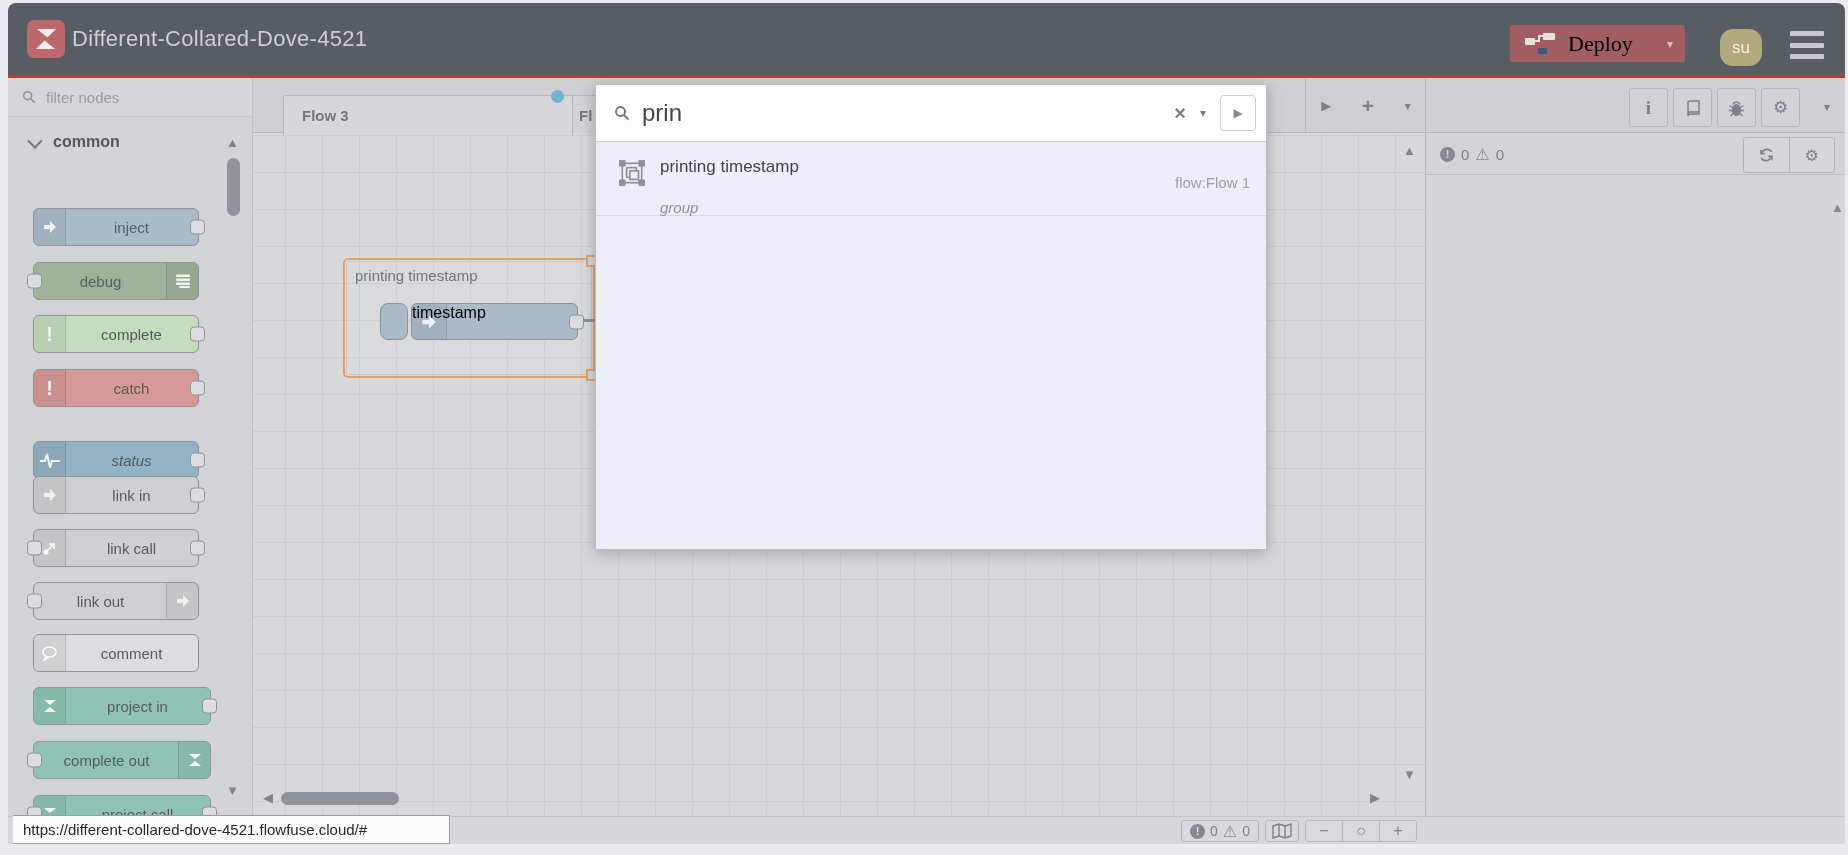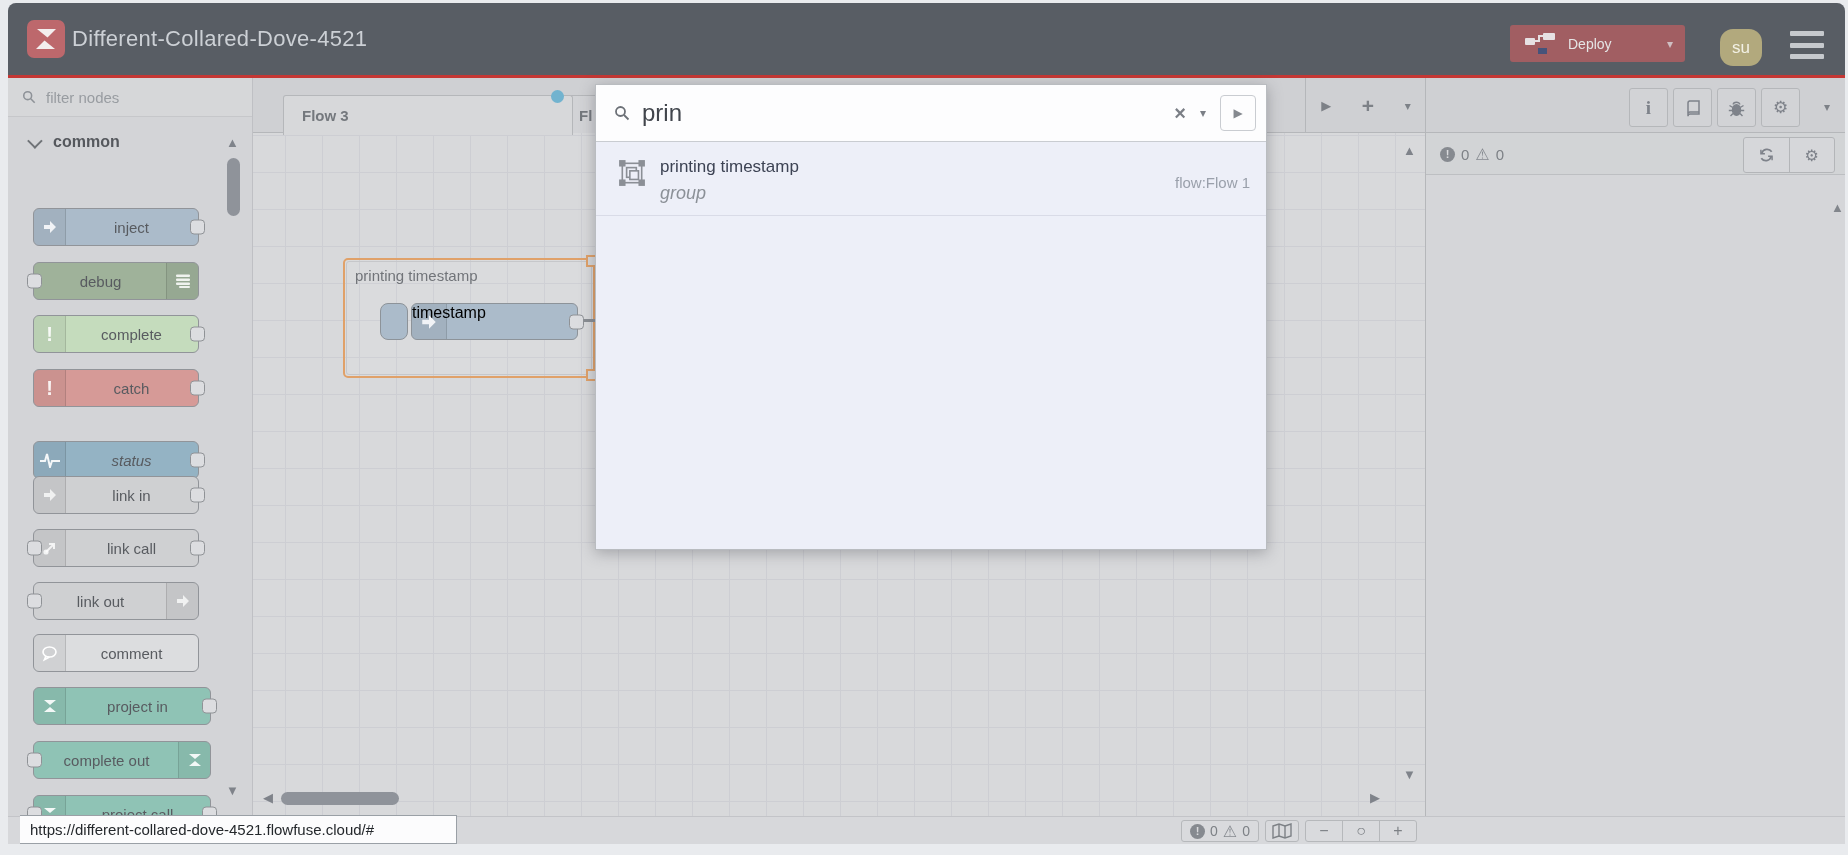--- a/index.html
+++ b/index.html
@@ -6,21 +6,21 @@
   body{width:1848px;height:855px;background:#e9ebee;font-family:"Liberation Sans",sans-serif;overflow:hidden;position:relative;}
   .abs{position:absolute;box-sizing:border-box;}
   #window{left:8px;top:3px;width:1837px;height:841px;background:#d3d4d7;border-radius:8px 8px 0 0;overflow:hidden;}
 
   
   #header{left:0;top:0;width:1837px;height:75px;background:#585d64;border-bottom:3px solid #c53734;}
   #logo{left:19px;top:17px;width:38px;height:38px;}
   #page-title{left:64px;top:0;height:72px;line-height:72px;color:#ccd0d5;font-size:22px;letter-spacing:.3px;}
   #deploy-btn{left:1502px;top:22px;width:175px;height:37px;background:#a15e62;border-radius:3px;display:flex;align-items:center;cursor:pointer;}
   #deploy-btn .dicon{margin-left:14px;}
-  #deploy-btn .dlabel{color:#e5e5e5;font-size:14px;margin-left:12px;}
+  #deploy-btn .dlabel{color:#000000;font-size:22px;margin-left:12px;font-family:Liberation Serif, serif;}
   #deploy-btn .dchev{margin-left:auto;margin-right:12px;color:#cfbfc2;font-size:12px;}
   #avatar{left:1712px;top:26px;width:42px;height:37px;background:#b2a97d;border-radius:13px;color:#f2f0e4;font-size:17px;display:flex;align-items:center;justify-content:center;cursor:pointer;}
   #hamburger{left:1782px;top:28px;width:34px;height:28px;cursor:pointer;display:flex;flex-direction:column;justify-content:space-between;}
   #hamburger div{height:5px;background:#c6c9cd;border-radius:1px;}
 
   
   #palette{left:0;top:75px;width:245px;height:738px;background:#d3d4d7;border-right:1px solid #bfc0c4;}
   #palette-filter{left:0;top:0;width:244px;height:39px;background:#d6d7d9;border-bottom:1px solid #c6c7ca;display:flex;align-items:center;}
   #palette-filter svg{margin-left:14px;}
   #palette-filter input{border:0;background:transparent;outline:none;margin-left:8px;font-size:15px;color:#6a6e73;width:170px;font-family:"Liberation Sans",sans-serif;}
@@ -70,21 +70,21 @@
   #search-row{position:absolute;left:0;top:0;right:0;height:56px;display:flex;align-items:center;}
   #search-row svg{margin-left:18px;}
   #search-input{border:0;outline:none;background:transparent;font-size:24px;color:#41454c;margin-left:10px;flex:1;font-family:"Liberation Sans",sans-serif;}
   #search-clear{color:#7b7f86;font-size:20px;font-weight:bold;cursor:pointer;padding:0 6px;}
   #search-chev{color:#7b7f86;font-size:12px;cursor:pointer;padding:0 8px;}
   #search-expand{width:34px;height:34px;border:1px solid #c9ccd1;border-radius:4px;margin:0 10px 0 6px;display:flex;align-items:center;justify-content:center;color:#85898f;font-size:12px;cursor:pointer;}
   #search-results{position:absolute;left:0;top:56px;right:0;bottom:0;background:#edeff8;border-top:1px solid #c9ccd1;}
   #result-0{position:absolute;left:0;top:3px;right:0;height:70px;border-bottom:1px solid #d9dbe7;cursor:pointer;}
   #result-0 .ricon{position:absolute;left:22px;top:14px;}
   #result-0 .rtitle{position:absolute;left:64px;top:12px;font-size:17px;color:#3d4354;}
-  #result-0 .rsub{position:absolute;left:64px;top:38px;font-size:18px;font-style:italic;color:#8b9097;}
+  #result-0 .rsub{position:absolute;left:64px;top:54px;font-size:15px;font-style:italic;color:#8b9097;}
   #result-0 .rloc{position:absolute;right:16px;top:13px;font-size:15px;color:#9aa0ab;margin-top:16px;}
 
   
   #sidebar{left:1417px;top:75px;width:420px;height:738px;background:#d2d3d6;border-left:1px solid #b5b7ba;}
   #sb-tabrow{left:0;top:0;width:420px;height:55px;background:#cfd0d3;border-bottom:1px solid #b5b7ba;}
   #tab-lint{position:absolute;left:7px;top:17px;width:180px;height:39px;background:#d4d5d8;border:1px solid #b5b7ba;border-bottom:none;border-radius:3px 3px 0 0;display:flex;align-items:center;gap:7px;padding-left:10px;font-size:15px;color:#5f6266;cursor:pointer;z-index:2;}
   .sb-btn{position:absolute;top:10px;width:37px;height:37px;border:1px solid #b5b7ba;border-radius:3px;background:#d2d3d6;display:flex;align-items:center;justify-content:center;cursor:pointer;color:#7e828a;}
   #sb-chev{position:absolute;left:398px;top:22px;color:#7d8187;font-size:12px;cursor:pointer;}
   #sb-toolbar{left:0;top:55px;width:420px;height:42px;background:#d2d4d6;border-bottom:1px solid #bdbfc2;}
   #sb-counts{position:absolute;left:14px;top:0;height:42px;display:flex;align-items:center;gap:6px;font-size:15px;color:#7d8186;}
@@ -97,21 +97,21 @@
   #sb-scrollup{position:absolute;left:405px;top:25px;color:#82868c;font-size:13px;cursor:pointer;}
 
   
   #footer{left:0;top:813px;width:1837px;height:28px;background:#d7d8db;border-top:1px solid #c3c4c8;z-index:40;}
   #footer-cluster{position:absolute;right:428px;top:3px;display:flex;gap:6px;align-items:center;}
   .fbox{height:22px;border:1px solid #b6b8bb;border-radius:3px;background:#d9dadd;display:flex;align-items:center;box-sizing:border-box;}
   #fc-status{padding:0 8px;gap:5px;font-size:14px;color:#7d8186;}
   #fc-map{width:34px;justify-content:center;cursor:pointer;}
   #fc-zoom .zcell{width:36px;height:22px;display:flex;align-items:center;justify-content:center;font-size:16px;color:#7d8186;cursor:pointer;}
   #fc-zoom .zcell + .zcell{border-left:1px solid #b6b8bb;}
-  #url-tooltip{left:12px;top:812px;width:437px;height:29px;background:#fcfcfd;border:1px solid #9aa0a6;border-left:none;z-index:60;font-size:15px;color:#24282c;line-height:27px;padding:0 10px;white-space:nowrap;overflow:hidden;}
+  #url-tooltip{left:5px;top:812px;width:437px;height:29px;background:#fcfcfd;border:1px solid #9aa0a6;border-left:none;z-index:60;font-size:15px;color:#24282c;line-height:27px;padding:0 10px;white-space:nowrap;overflow:hidden;}
   .tri{display:inline-block;}
 </style>
 </head>
 <body>
 
 <div id="window" class="abs">
 
   <div id="header" class="abs">
     <svg id="logo" class="abs" width="38" height="38" viewBox="0 0 38 38">
       <rect width="38" height="38" rx="7" fill="#bd686c"></rect>

